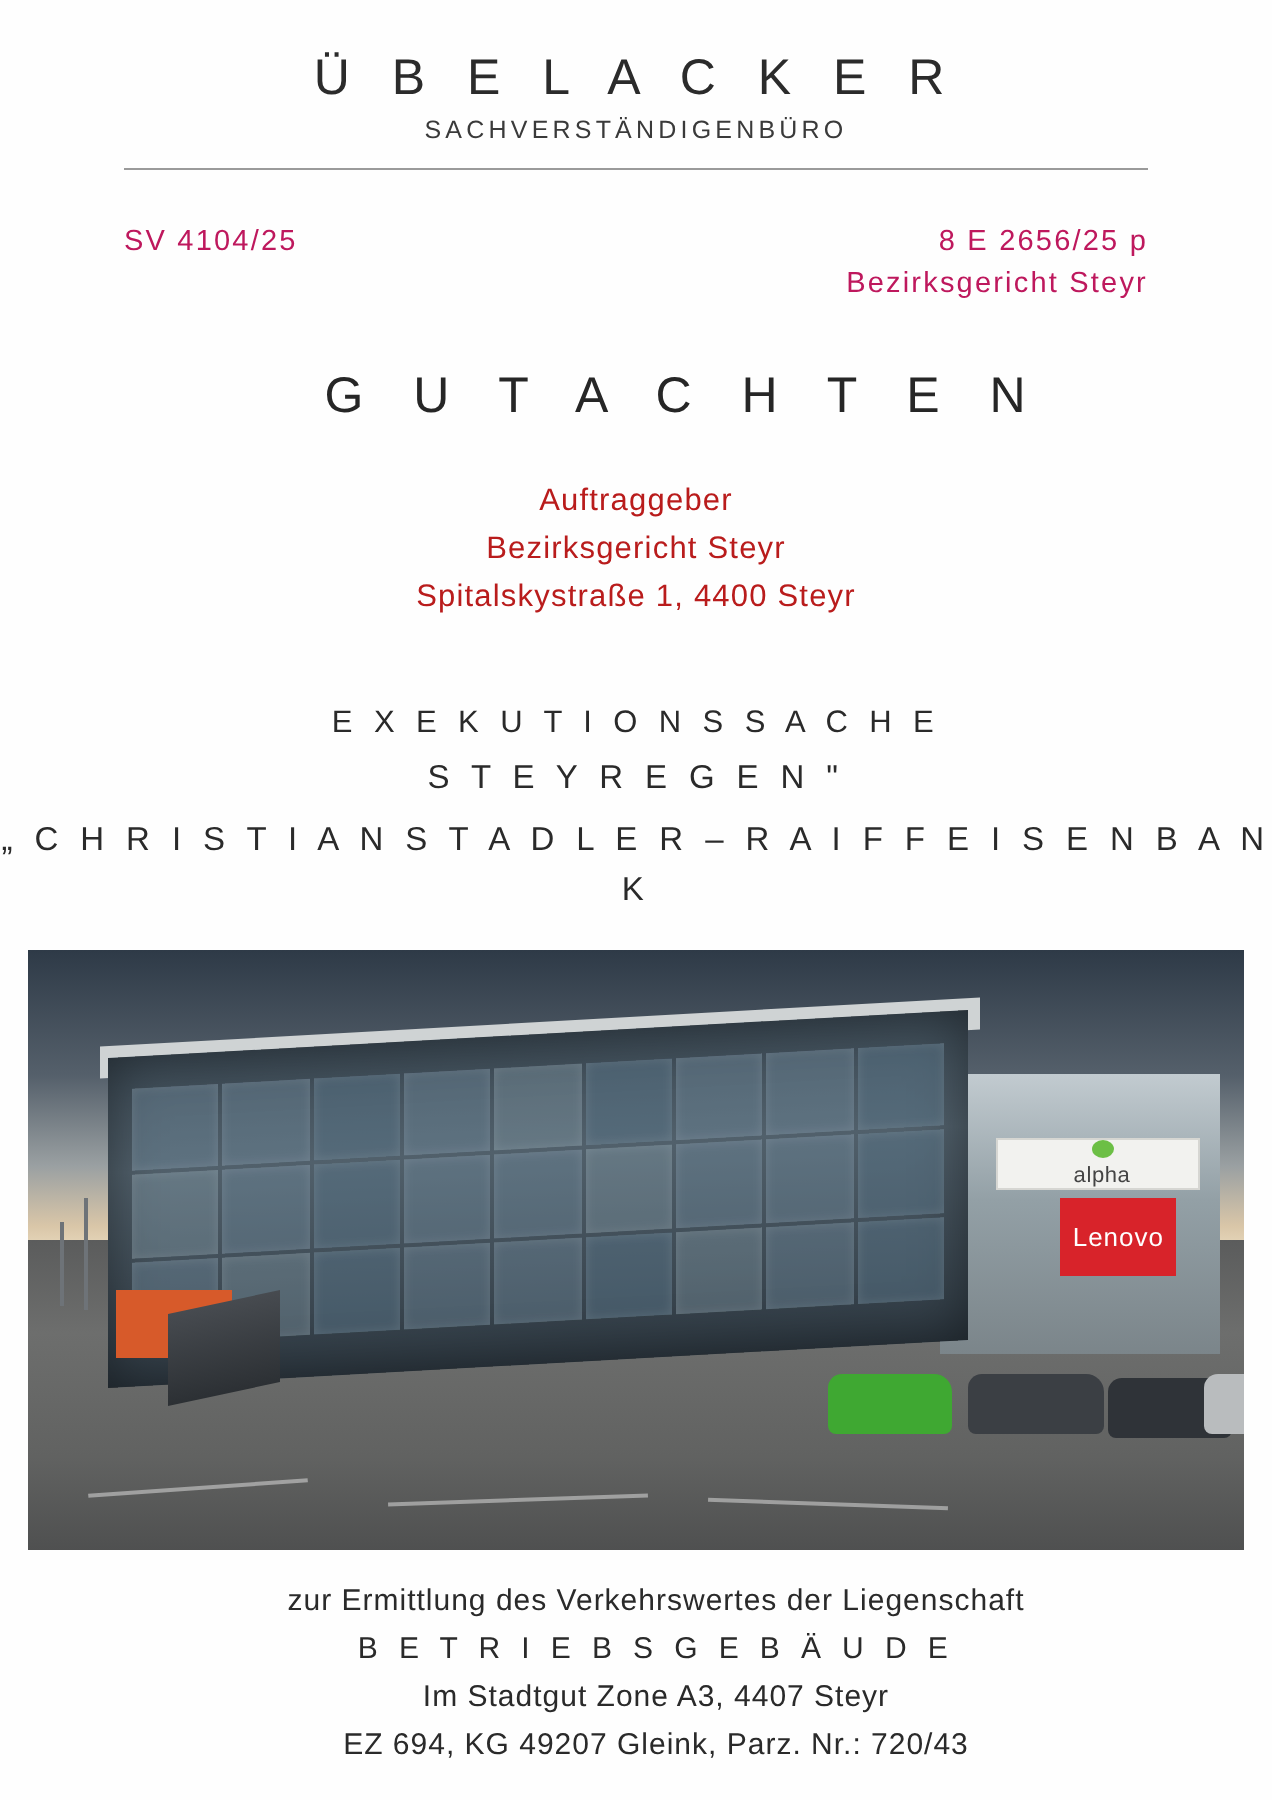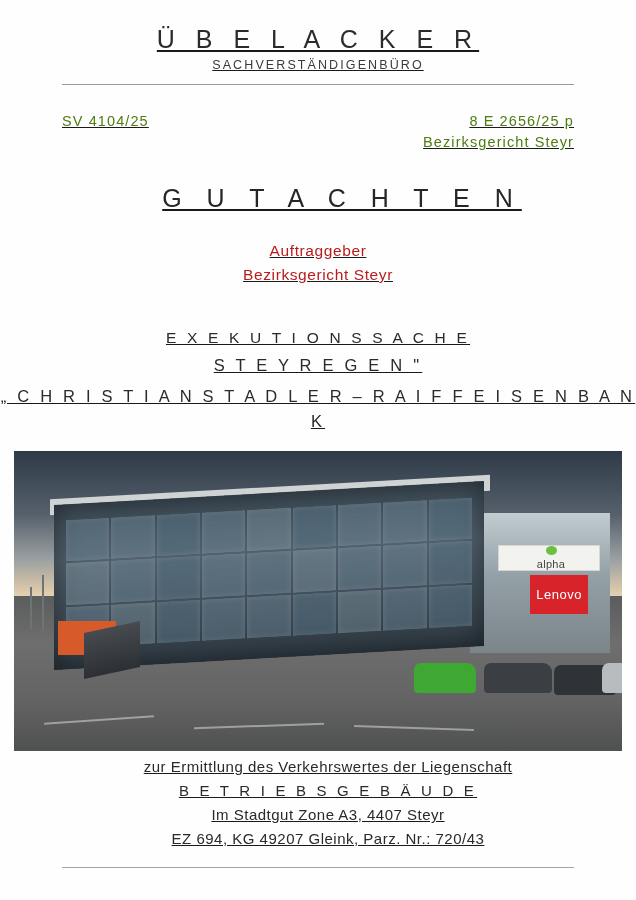--- a/index.html
+++ b/index.html
@@ -13,21 +13,20 @@
     font-family: "Liberation Sans", sans-serif;
     color: #1a1a1a;
     position: relative;
     overflow: hidden;
   }
   .page {
     position: absolute;
     inset: 0;
     background: #fefefe;
     padding: 0;
-    text-decoration: underline;
   }
   
   .letterhead {
     text-align: center;
     padding-top: 26px;
   }
   .lh-name {
     font-size: 25px;
     letter-spacing: 7px;
     color: #2b2b2b;
@@ -46,21 +45,21 @@
     margin: 12px 62px 0 62px;
   }
   
   .refrow {
     display: flex;
     justify-content: space-between;
     align-items: flex-start;
     margin: 26px 62px 4px 62px;
     font-size: 14.5px;
     letter-spacing: 1.1px;
-    color: #4d7c0f;
+    color: #be185d;
     gap: 24px;
   }
   .ref-left {
     padding-top: 2px;
   }
   .ref-right {
     text-align: right;
     line-height: 1.5;
   }
   
@@ -238,21 +237,21 @@
     position: absolute;
     height: 2px;
     background: rgba(230,230,230,0.5);
   }
   .ll1 { left: 30px; bottom: 30px; width: 110px; transform: rotate(-4deg); }
   .ll2 { left: 180px; bottom: 24px; width: 130px; transform: rotate(-2deg); }
   .ll3 { left: 340px; bottom: 22px; width: 120px; transform: rotate(2deg); }
   
   .caption {
     text-align: center;
-    margin-top: 4px;
+    margin-top: 14px;
     font-size: 15px;
     line-height: 1.6;
     letter-spacing: .5px;
     color: #2a2a2a;
     padding-left: 20px;
   }
   .caption .spaced {
     letter-spacing: 3.2px;
     font-size: 15px;
     display: block;
@@ -285,20 +284,21 @@
       <div>8 E 2656/25 p</div>
       <div>Bezirksgericht Steyr</div>
     </div>
   </div>
 
   <div class="doc-title">G U T A C H T E N</div>
 
   <div class="block">
     <span class="line">Auftraggeber</span>
     <span class="line">Bezirksgericht Steyr</span>
+    <span class="line">Spitalskystraße 1, 4400 Steyr</span>
   </div>
 
   <div class="case-block">
     <span class="case-title">E X E K U T I O N S S A C H E</span>
     <span class="case-party">S T E Y R   E G E N "</span>
     <span class="case-party">„ C H R I S T I A N   S T A D L E R   –   R A I F F E I S E N B A N K</span>
   </div>
 
   <div class="photo">
     <div class="sky"></div>

